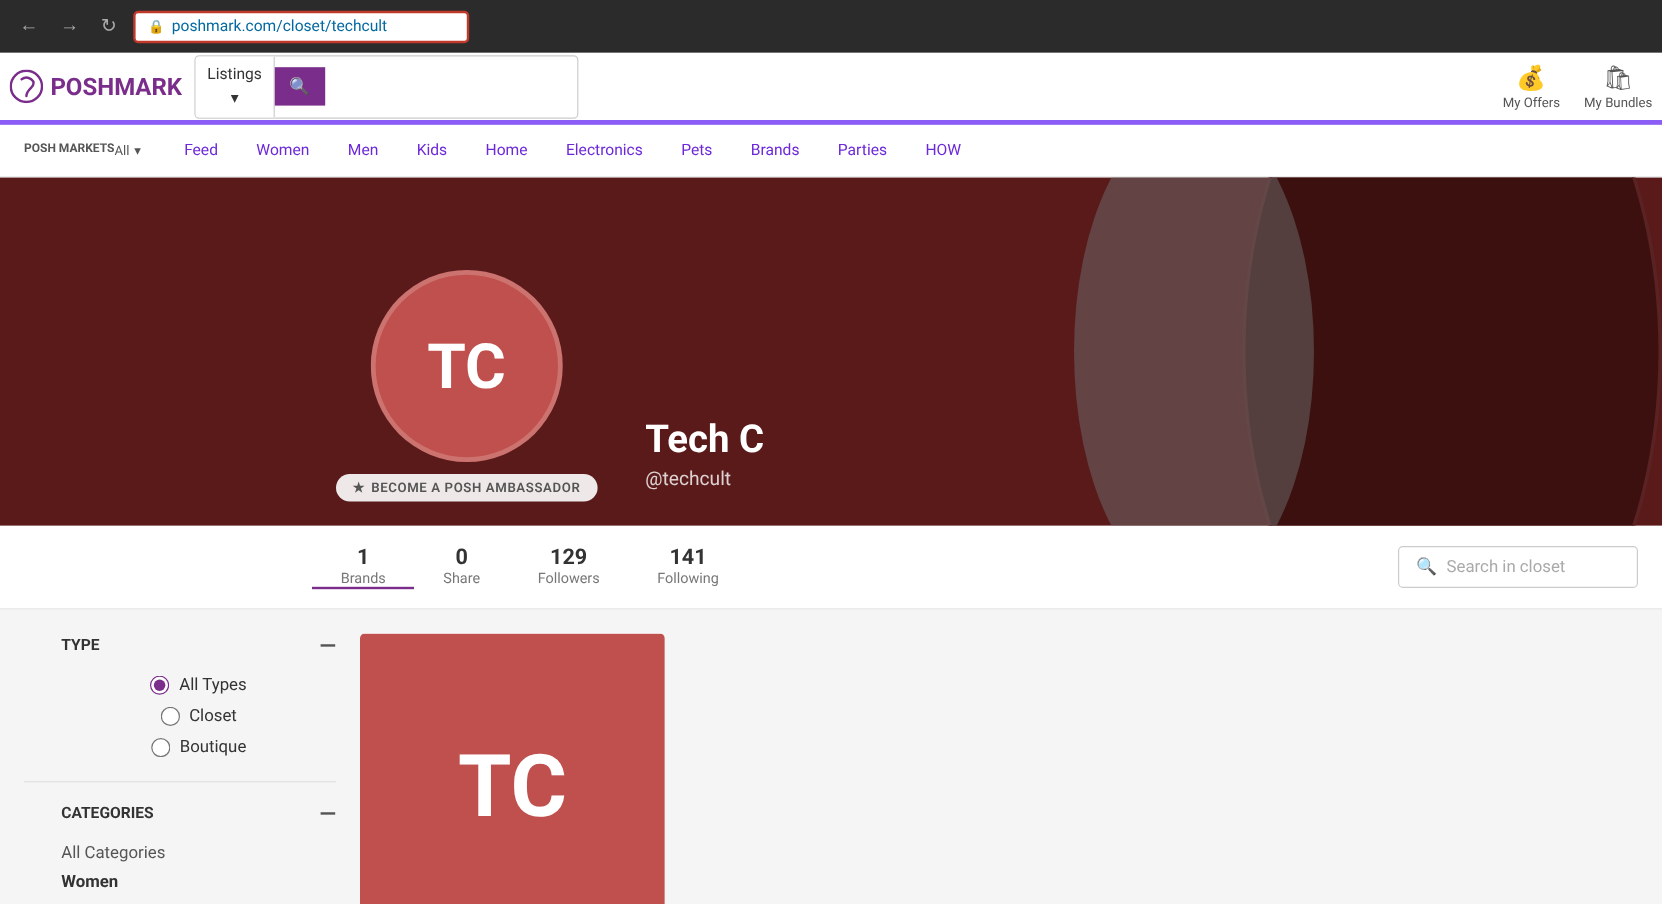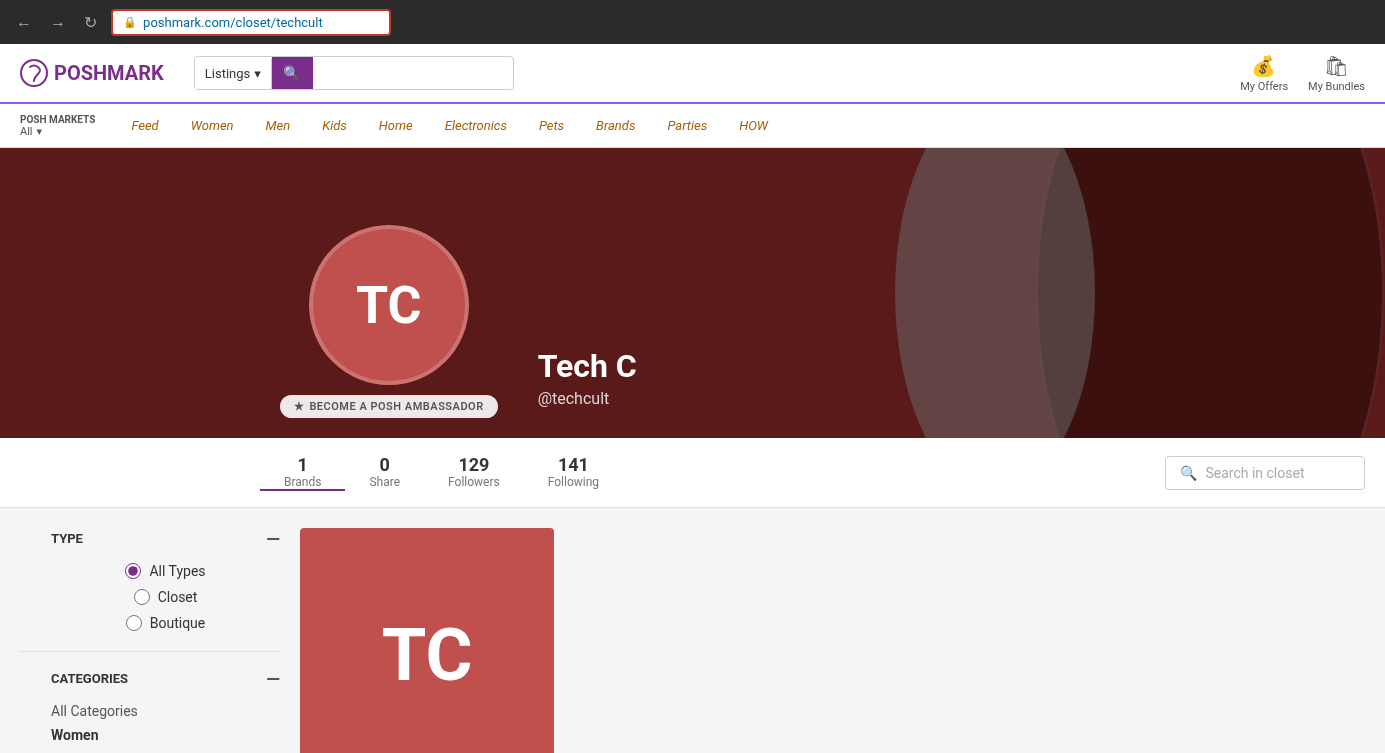--- a/index.html
+++ b/index.html
@@ -32,26 +32,25 @@
       gap: 6px;
       min-width: 280px;
     }
     .lock-icon { font-size: 11px; color: #555; }
     .address-text { font-size: 13px; color: #333; }
     .address-text span { color: #0369a1; }
 
     
     .top-nav {
       background: #fff;
-      border-bottom: 2px solid #8b5cf6;
-      padding: 0 20px;
+      border-bottom: 4px solid #8b5cf6;
+      padding: 0 8px;
       display: flex;
       align-items: center;
       height: 60px;
-      gap: 20px;
       position: relative;
     }
     .logo {
       display: flex;
       align-items: center;
       gap: 6px;
       font-size: 20px;
       font-weight: 700;
       color: #7b2d8b;
       text-decoration: none;
@@ -72,20 +71,21 @@
     .search-dropdown {
       padding: 8px 10px;
       background: #fff;
       border-right: 1px solid #ccc;
       font-size: 13px;
       color: #333;
       cursor: pointer;
       display: flex;
       align-items: center;
       gap: 4px;
+      flex-direction: column;
     }
     .search-input {
       flex: 1;
       padding: 8px 10px;
       border: none;
       outline: none;
       font-size: 13px;
       color: #999;
     }
     .search-btn {
@@ -118,38 +118,37 @@
       background: #fff;
       border-bottom: 1px solid #e0e0e0;
       display: flex;
       align-items: center;
       padding: 0 20px;
       height: 44px;
       gap: 0;
     }
     .posh-markets {
       display: flex;
-      flex-direction: column;
+      flex-direction: row;
       font-size: 11px;
       color: #555;
       margin-right: 20px;
     }
     .posh-markets-title { font-weight: 700; font-size: 10px; text-transform: uppercase; }
     .posh-markets-value { display: flex; align-items: center; gap: 4px; }
     .cat-nav-items {
       display: flex;
       gap: 0;
     }
     .cat-nav-item {
       padding: 12px 16px;
       font-size: 13px;
-      color: #a16207;
+      color: #6d28d9;
       cursor: pointer;
       text-decoration: none;
-      font-style: italic;
     }
 
     
     .hero-banner {
       background: #5a1a1a;
       height: 290px;
       position: relative;
       display: flex;
       align-items: flex-end;
       padding-bottom: 20px;

